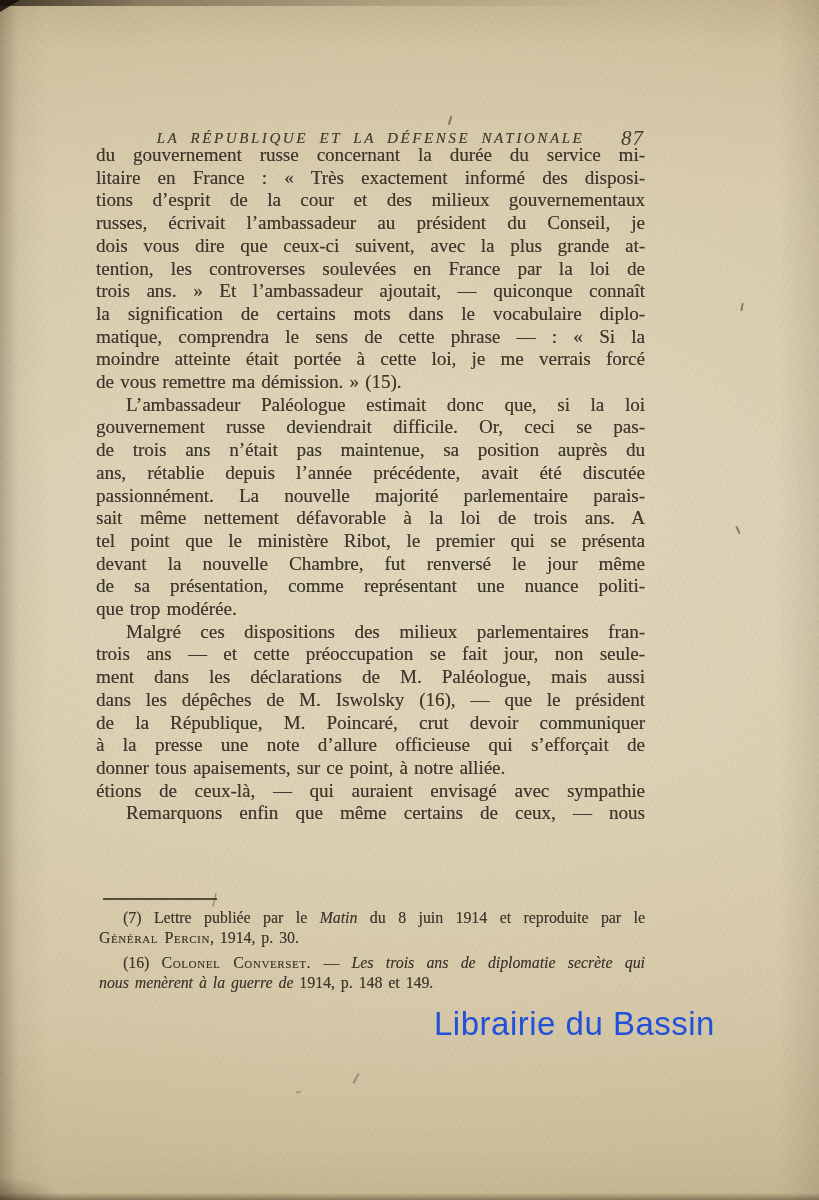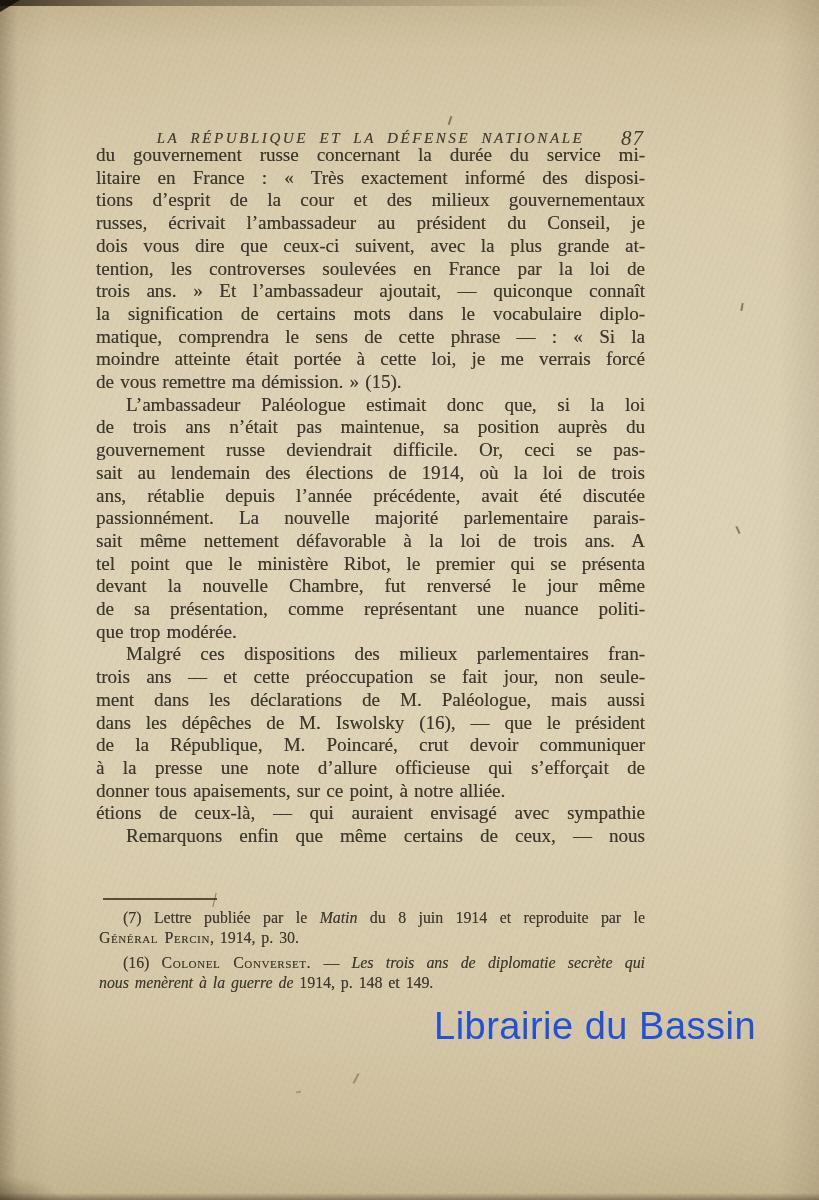--- a/index.html
+++ b/index.html
@@ -47,21 +47,21 @@
 
   .footnotes{position:absolute;left:99px;top:908px;width:546px;
     font-size:15.8px;line-height:19.6px;word-spacing:2px;
     text-shadow:0.2px 0.2px 0 rgba(61,54,43,0.5);}
   .fn{margin-bottom:6px;}
   .it{font-style:italic;}
   .sc{font-variant:small-caps;letter-spacing:0.6px;}
 
   .watermark{position:absolute;left:434px;top:1005px;
     font-family:"Liberation Sans","DejaVu Sans",sans-serif;
-    font-size:38px;letter-spacing:0.5px;color:#2051d8;text-align:center;}
+    font-size:33px;letter-spacing:0.5px;color:#2051d8;text-align:center;}
 
   .speck{position:absolute;background:rgba(62,52,34,0.55);pointer-events:none;}
   .sp1{left:449px;top:116px;width:2px;height:9px;transform:rotate(18deg);}
   .sp2{left:741px;top:303px;width:2px;height:8px;transform:rotate(10deg);}
   .sp3{left:737px;top:526px;width:2px;height:8px;transform:rotate(-24deg);}
   .sp4{left:355px;top:1073px;width:2px;height:11px;transform:rotate(28deg);opacity:.7;}
   .sp5{left:296px;top:1091px;width:5px;height:2px;transform:rotate(-12deg);opacity:.5;}
 </style>
 </head>
 <body>
@@ -84,23 +84,22 @@
       <div class="bline">tions d’esprit de la cour et des milieux gouvernementaux</div>
       <div class="bline">russes, écrivait l’ambassadeur au président du Conseil, je</div>
       <div class="bline">dois vous dire que ceux-ci suivent, avec la plus grande at-</div>
       <div class="bline">tention, les controverses soulevées en France par la loi de</div>
       <div class="bline">trois ans. » Et l’ambassadeur ajoutait, — quiconque connaît</div>
       <div class="bline">la signification de certains mots dans le vocabulaire diplo-</div>
       <div class="bline">matique, comprendra le sens de cette phrase — : « Si la</div>
       <div class="bline">moindre atteinte était portée à cette loi, je me verrais forcé</div>
       <div class="bline last">de vous remettre ma démission. » (15).</div>
       <div class="bline ind">L’ambassadeur Paléologue estimait donc que, si la loi</div>
+      <div class="bline">gouvernement russe deviendrait difficile. Or, ceci se pas-</div>
       <div class="bline">de trois ans n’était pas maintenue, sa position auprès du</div>
-      <div class="bline">gouvernement russe deviendrait difficile. Or, ceci se pas-</div>
-      <div class="bline">sait au lendemain des élections de 1914, où la loi de trois</div>
       <div class="bline">ans, rétablie depuis l’année précédente, avait été discutée</div>
       <div class="bline">passionnément. La nouvelle majorité parlementaire parais-</div>
       <div class="bline">sait même nettement défavorable à la loi de trois ans. A</div>
       <div class="bline">tel point que le ministère Ribot, le premier qui se présenta</div>
       <div class="bline">devant la nouvelle Chambre, fut renversé le jour même</div>
       <div class="bline">de sa présentation, comme représentant une nuance politi-</div>
       <div class="bline last">que trop modérée.</div>
       <div class="bline ind">Malgré ces dispositions des milieux parlementaires fran-</div>
       <div class="bline">trois ans — et cette préoccupation se fait jour, non seule-</div>
       <div class="bline">ment dans les déclarations de M. Paléologue, mais aussi</div>

